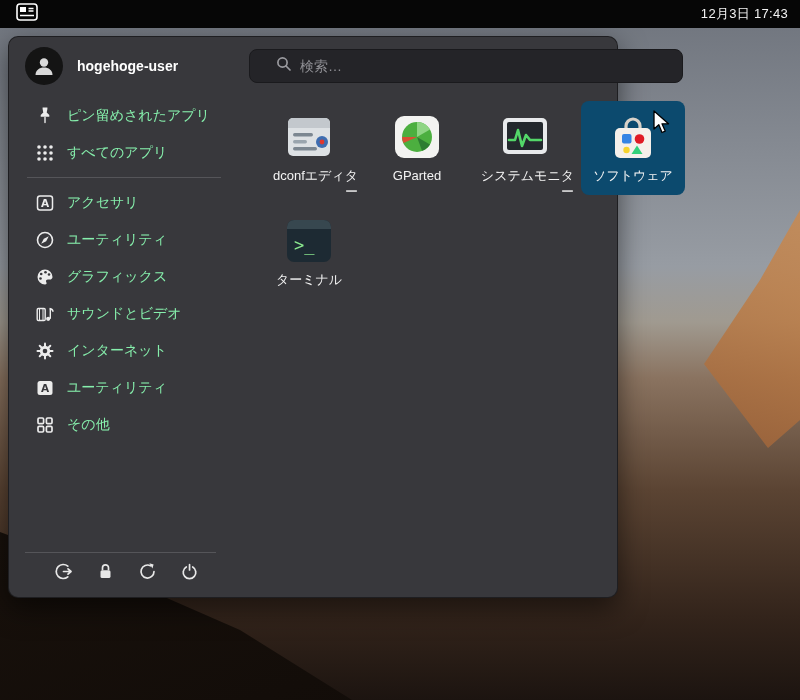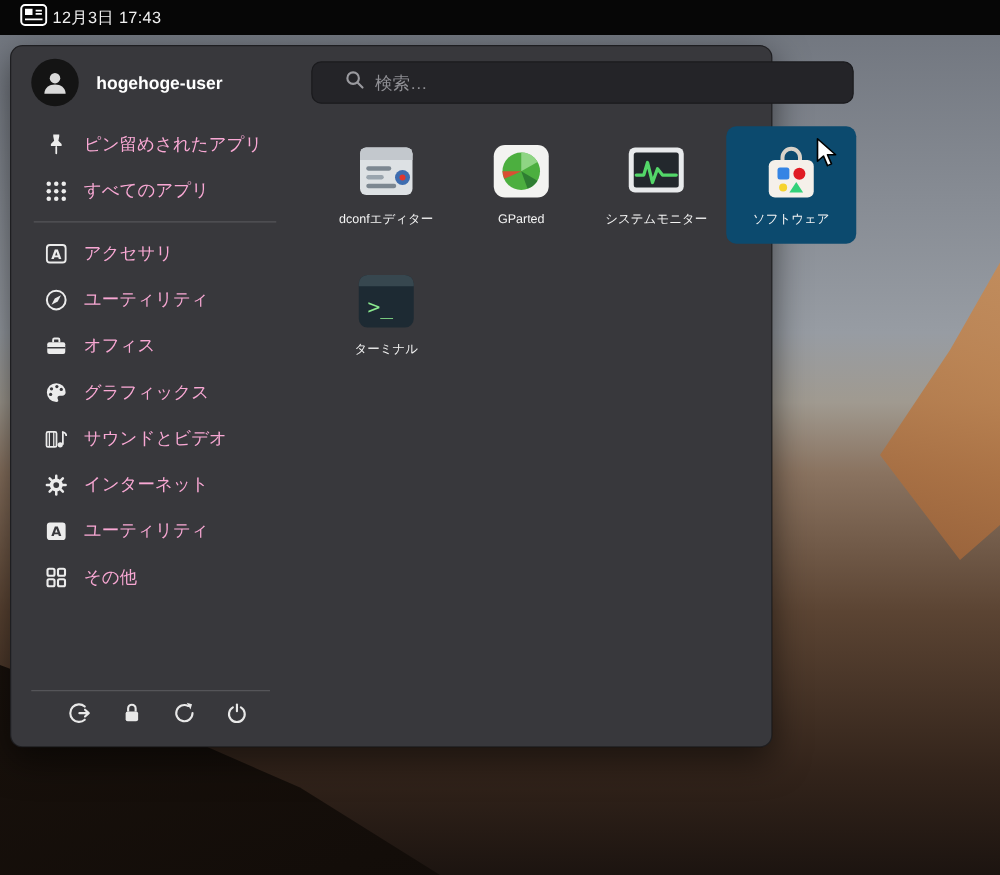--- a/index.html
+++ b/index.html
@@ -24,21 +24,21 @@
     opacity:.85;
   }
   .mountain-shadow { position:absolute; inset:0;
     background:linear-gradient(160deg,#241a13 0%,#17100b 60%,#0f0a07 100%);
     clip-path:polygon(0 76%, 14% 82%, 30% 90%, 44% 100%, 0 100%);
   }
 
   
   .topbar { position:absolute; top:0; left:0; right:0; height:28px;
     background:#060606; display:flex; align-items:center;
-    padding:0 12px; z-index:20; }
+    justify-content:space-between; padding:0 12px; z-index:20; }
   .menu-button { width:30px; height:22px; display:flex; align-items:center;
     justify-content:center; border-radius:3px; cursor:pointer; }
   .clock { color:#f2f2f2; font-size:13px; letter-spacing:.3px; cursor:default; }
 
   
   .menu-panel { position:absolute; left:8px; top:36px; width:610px; height:562px;
     background:#38383c; border:1px solid rgba(0,0,0,.45); border-radius:10px;
     box-shadow:0 10px 28px rgba(0,0,0,.55); z-index:10; color:#eee; }
 
   .user-area { position:absolute; left:16px; top:10px; height:38px;
@@ -50,40 +50,40 @@
   .searchbox { position:absolute; left:240px; top:12px; width:434px; height:34px;
     background:#242428; border:1px solid #1a1a1d; border-radius:8px;
     display:flex; align-items:center; gap:8px; padding:0 26px; }
   .searchbox input { flex:1; background:transparent; border:none; outline:none;
     color:#eee; font-size:14px; font-family:inherit; }
   .searchbox input::placeholder { color:#8f8f94; }
 
   
   .sidebar { position:absolute; left:12px; top:60px; width:206px; }
   .side-item { height:37px; display:flex; align-items:center; gap:12px;
-    padding-left:14px; color:#f9a8d4; font-size:14px; border-radius:6px;
+    padding-left:14px; color:#86efac; font-size:14px; border-radius:6px;
     cursor:pointer; white-space:nowrap; }
   .side-item .icn { width:20px; height:20px; flex:0 0 20px; display:flex; }
   .side-divider { height:1px; background:rgba(255,255,255,.15); margin:6px 6px; }
 
   .bottom-divider { position:absolute; left:16px; bottom:44px; width:191px;
     height:1px; background:rgba(255,255,255,.15); }
   .session-row { position:absolute; left:44px; bottom:14px; display:flex; gap:22px; }
   .session-btn { width:20px; height:20px; display:flex; align-items:center;
     justify-content:center; cursor:pointer; border-radius:4px; }
 
   
   .app-grid { position:absolute; left:248px; top:64px; width:432px; }
   .app-row { display:flex; gap:4px; margin-bottom:10px; }
   .app-tile { width:104px; height:94px; border-radius:8px; display:flex;
     flex-direction:column; align-items:center; padding-top:8px; cursor:pointer; }
   .app-tile.selected { background:#0c4a6e; }
   .app-icon { width:56px; height:56px; }
-  .app-label { margin-top:3px; font-size:10px; line-height:16px; color:#f4f4f4;
-    text-align:center; max-width:98px; word-break:break-all; }
+  .app-label { margin-top:3px; font-size:13px; line-height:16px; color:#f4f4f4;
+    text-align:right; max-width:98px; word-break:break-all; }
 
   
   .cursor { position:absolute; left:652px; top:110px; z-index:50; }
 </style>
 </head>
 <body>
 
 <div class="wallpaper">
   <div class="mountain-far"></div>
   <div class="mountain-ridge"></div>
@@ -169,30 +169,20 @@
     <div class="side-item">
       <span class="icn">
         <svg width="20" height="20" viewBox="0 0 20 20">
           <circle cx="10" cy="10" r="7.5" fill="none" stroke="#ececec" stroke-width="1.6"></circle>
           <path d="M13.8 6.2 L11.2 11.2 L6.2 13.8 L8.8 8.8 z" fill="#ececec"></path>
         </svg>
       </span>
       <span>ユーティリティ</span>
     </div>
 
-    <div class="side-item">
-      <span class="icn">
-        <svg width="20" height="20" viewBox="0 0 20 20">
-          <path d="M7.5 6.8 V4.8 a1 1 0 0 1 1-1 h3 a1 1 0 0 1 1 1 v2" fill="none" stroke="#ececec" stroke-width="1.5"></path>
-          <rect x="2.8" y="6.8" width="14.4" height="9.4" rx="1.6" fill="#ececec"></rect>
-          <rect x="2.8" y="10.6" width="14.4" height="1.2" fill="#38383c"></rect>
-        </svg>
-      </span>
-      <span>オフィス</span>
-    </div>
 
     <div class="side-item">
       <span class="icn">
         <svg width="20" height="20" viewBox="0 0 20 20">
           <path d="M10 2.5 a7.5 7.5 0 1 0 0 15 c1.6 0 2-1.1 1.3-2.2 -.8-1.3 0-2.7 1.7-2.7 h1.8 c1.5 0 2.7-1.1 2.7-2.6 A7.5 7.5 0 0 0 10 2.5 z" fill="#ececec"></path>
           <circle cx="6.2" cy="7" r="1.3" fill="#38383c"></circle>
           <circle cx="10.5" cy="5.2" r="1.3" fill="#38383c"></circle>
           <circle cx="14" cy="7.5" r="1.3" fill="#38383c"></circle>
           <circle cx="5.5" cy="11.5" r="1.3" fill="#38383c"></circle>
         </svg>

